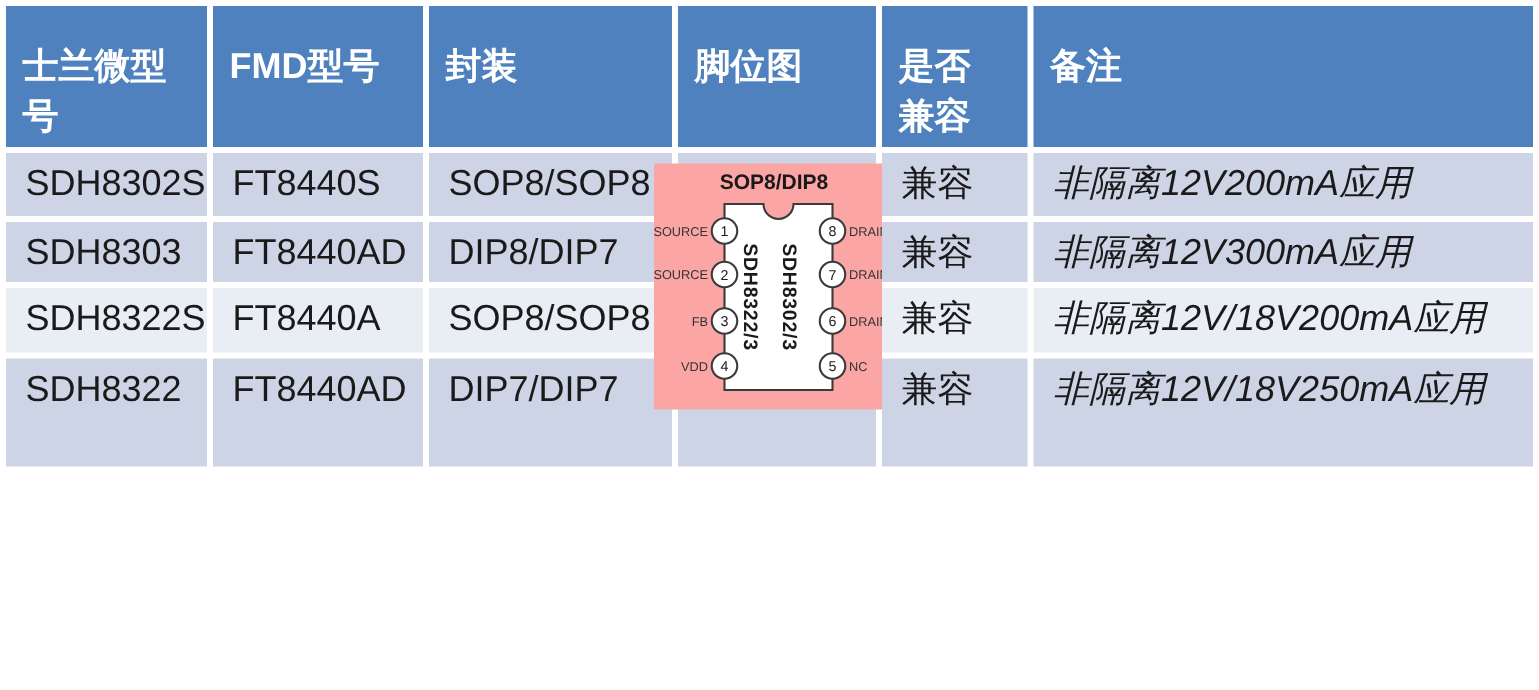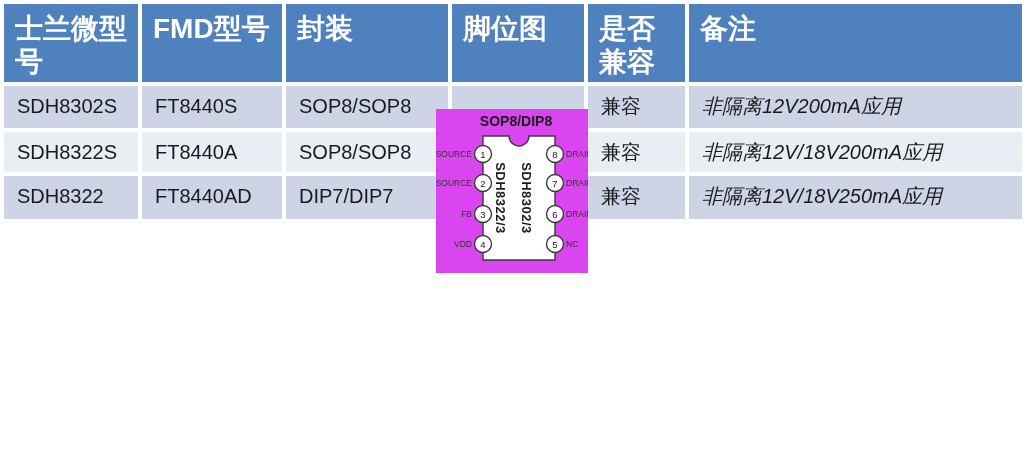--- a/index.html
+++ b/index.html
@@ -14,31 +14,31 @@
   }
   table.model-table {
     border-collapse: separate;
     border-spacing: 4px;
     table-layout: fixed;
     width: 1026px;
   }
   table.model-table th {
     background: #4E81BD;
     color: #ffffff;
-    font-size: 28px;
+    font-size: 24px;
     font-weight: bold;
     text-align: left;
     vertical-align: top;
-    padding: 8px 6px 4px 11px;
+    padding: 24px 6px 4px 11px;
     line-height: 33px;
     white-space: pre-line;
   }
   table.model-table td {
     color: #1a1a1a;
-    font-size: 20px;
+    font-size: 24px;
     text-align: left;
     vertical-align: top;
     padding: 5px 6px 4px 13px;
     line-height: 31px;
   }
   
   tbody tr.band-dark td { background: #CDD4E6; }
   tbody tr.band-light td { background: #E9EDF4; }
   
   thead tr { height: 74px; }
@@ -50,21 +50,21 @@
   tbody tr:nth-child(6) { height: 71px; }
   td.cell-compatible { text-align: center; padding-left: 2px; padding-right: 2px; }
   td.cell-remark { padding-left: 8px; padding-right: 40px; line-height: 36px; font-style: italic; }
   
   .pin-diagram {
     position: absolute;
     left: 436px;
     top: 109px;
     width: 152px;
     height: 164px;
-    background: #d946ef;
+    background: #fca5a5;
     z-index: 2;
   }
   .pin-diagram svg { display: block; }
   .pd-title { font: bold 14px "Liberation Sans", sans-serif; fill: #1a1a1a; }
   .pd-chiplabel { font: bold 13px "Liberation Sans", sans-serif; fill: #1a1a1a; letter-spacing: 0.5px; }
   .pd-pinname { font: 8.5px "Liberation Sans", sans-serif; fill: #333333; }
   .pd-pinnum { font: 9.5px "Liberation Sans", sans-serif; fill: #1a1a1a; }
   .pd-shape { fill: #ffffff; stroke: #3a3a3a; stroke-width: 1.4; }
 </style>
 </head>
@@ -94,20 +94,28 @@
       </tr>
     </thead>
     <tbody>
       <tr class="band-dark">
         <td>SDH8302S</td>
         <td>FT8440S</td>
         <td>SOP8/SOP8</td>
         <td></td>
         <td class="cell-compatible">兼容</td>
         <td class="cell-remark">非隔离12V200mA应用</td>
+      </tr>
+      <tr class="band-dark">
+        <td>SDH8303</td>
+        <td>FT8440AD</td>
+        <td>DIP8/DIP7</td>
+        <td></td>
+        <td class="cell-compatible">兼容</td>
+        <td class="cell-remark">非隔离12V300mA应用</td>
       </tr>
       <tr class="band-light">
         <td>SDH8322S</td>
         <td>FT8440A</td>
         <td>SOP8/SOP8</td>
         <td></td>
         <td class="cell-compatible">兼容</td>
         <td class="cell-remark">非隔离12V/18V200mA应用</td>
       </tr>
       <tr class="band-dark">

